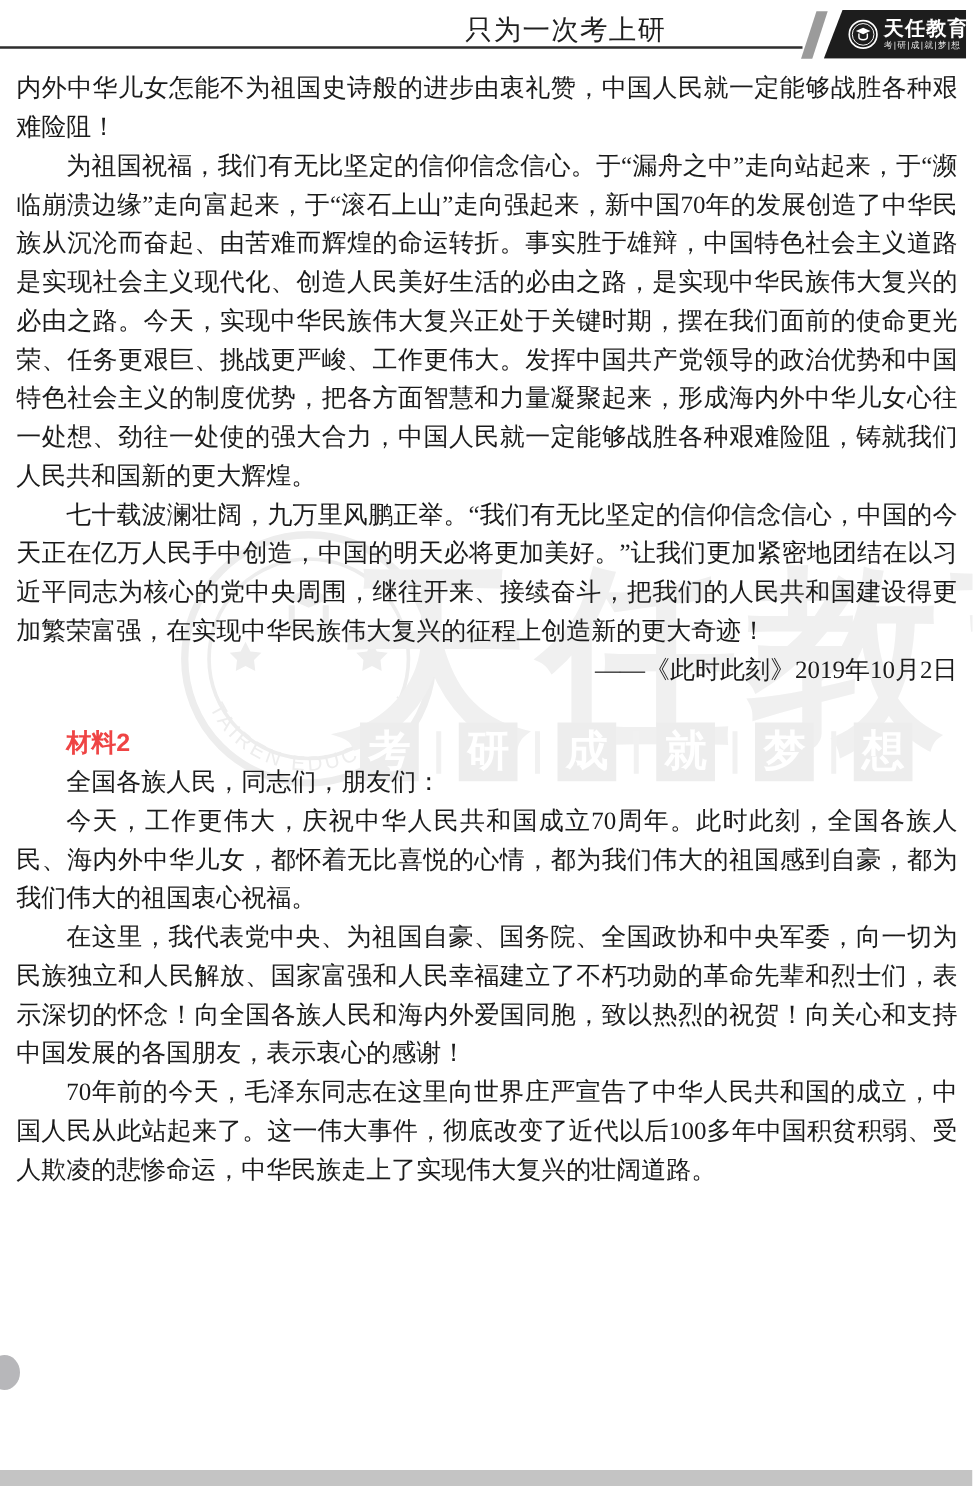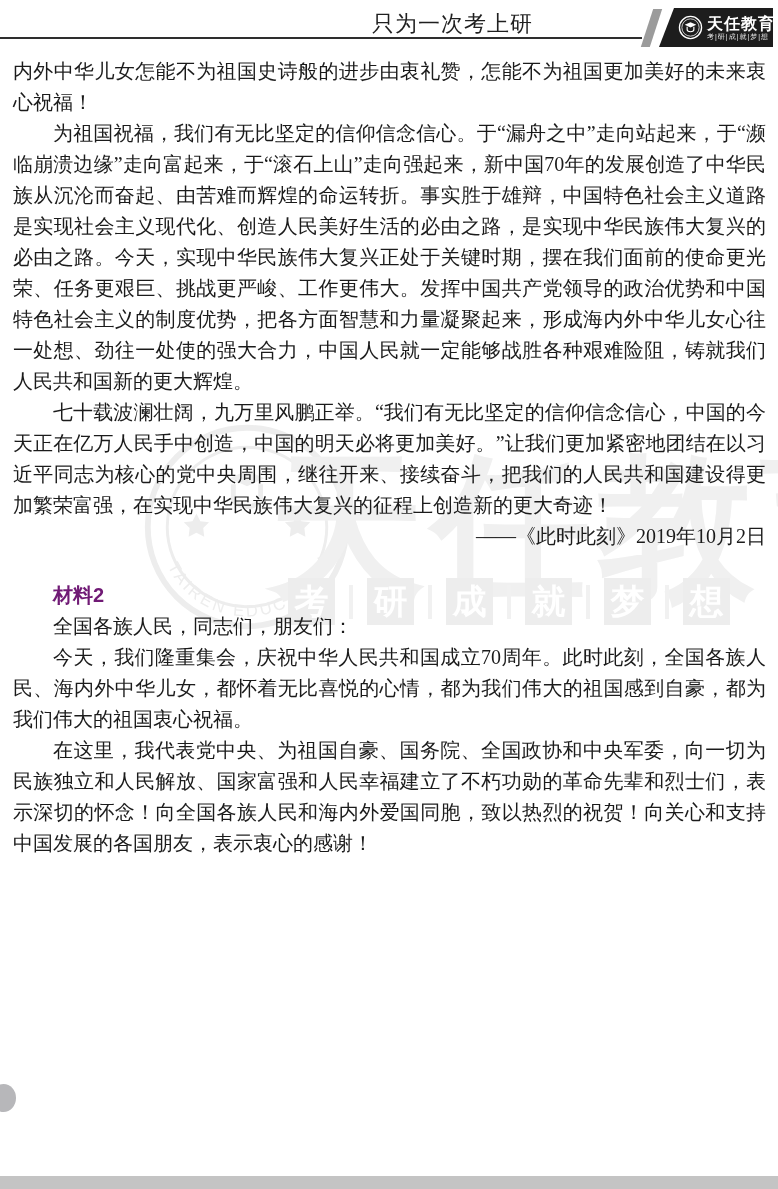--- a/index.html
+++ b/index.html
@@ -70,21 +70,21 @@
     padding: 56px 12px 0 13px;
     font-size: 20px; line-height: 31px;
     text-align: justify;
   }
   .doc p { margin: 0; text-indent: 2em; }
   .doc p.no-indent { text-indent: 0; }
   .doc p.source-line { text-align: right; text-indent: 0; }
   .doc .section-heading {
     margin: 28px 0 0 0; text-indent: 2em;
     font-family: "Liberation Sans", "DejaVu Sans", sans-serif;
-    font-weight: bold; font-size: 20px; line-height: 31px; color: #701a75;
+    font-weight: bold; font-size: 20px; line-height: 31px; color: #ef4444;
   }
 
   
   .side-tab {
     position: absolute; left: -9px; top: 1084px; width: 25px; height: 28px;
     background: #b7b7ba; border-radius: 50%;
   }
   .bottom-bar {
     position: absolute; left: 0; bottom: 0; width: 778px; height: 13px;
     background: #c4c4c4;
@@ -134,24 +134,25 @@
     <span class="wm-tag-sep"></span>
     <span class="wm-tag-box">就</span>
     <span class="wm-tag-sep"></span>
     <span class="wm-tag-box">梦</span>
     <span class="wm-tag-sep"></span>
     <span class="wm-tag-box">想</span>
   </div>
 </div>
 
 <main class="doc">
-  <p class="no-indent">内外中华儿女怎能不为祖国史诗般的进步由衷礼赞，怎能不为祖国更加美好的未来衷心祝福！</p>
+  <p class="no-indent">内外中华儿女怎能不为祖国史诗般的进步由衷礼赞，中国人民就一定能够战胜各种艰难险阻！</p>
   <p>为祖国祝福，我们有无比坚定的信仰信念信心。于“漏舟之中”走向站起来，于“濒临崩溃边缘”走向富起来，于“滚石上山”走向强起来，新中国70年的发展创造了中华民族从沉沦而奋起、由苦难而辉煌的命运转折。事实胜于雄辩，中国特色社会主义道路是实现社会主义现代化、创造人民美好生活的必由之路，是实现中华民族伟大复兴的必由之路。今天，实现中华民族伟大复兴正处于关键时期，摆在我们面前的使命更光荣、任务更艰巨、挑战更严峻、工作更伟大。发挥中国共产党领导的政治优势和中国特色社会主义的制度优势，把各方面智慧和力量凝聚起来，形成海内外中华儿女心往一处想、劲往一处使的强大合力，中国人民就一定能够战胜各种艰难险阻，铸就我们人民共和国新的更大辉煌。</p>
   <p>七十载波澜壮阔，九万里风鹏正举。“我们有无比坚定的信仰信念信心，中国的今天正在亿万人民手中创造，中国的明天必将更加美好。”让我们更加紧密地团结在以习近平同志为核心的党中央周围，继往开来、接续奋斗，把我们的人民共和国建设得更加繁荣富强，在实现中华民族伟大复兴的征程上创造新的更大奇迹！</p>
   <p class="source-line">——《此时此刻》2019年10月2日</p>
   <h3 class="section-heading">材料2</h3>
   <p>全国各族人民，同志们，朋友们：</p>
-  <p>今天，我们隆重集会，庆祝中华人民共和国成立70周年。此时此刻，全国各族人民、海内外中华儿女，都怀着无比喜悦的心情，都为我们伟大的祖国感到自豪，都为我们伟大的祖国衷心祝福。</p>
+  <p>今天，工作更伟大，庆祝中华人民共和国成立70周年。此时此刻，全国各族人民、海内外中华儿女，都怀着无比喜悦的心情，都为我们伟大的祖国感到自豪，都为我们伟大的祖国衷心祝福。</p>
   <p>在这里，我代表党中央、为祖国自豪、国务院、全国政协和中央军委，向一切为民族独立和人民解放、国家富强和人民幸福建立了不朽功勋的革命先辈和烈士们，表示深切的怀念！向全国各族人民和海内外爱国同胞，致以热烈的祝贺！向关心和支持中国发展的各国朋友，表示衷心的感谢！</p>
+  <p>70年前的今天，毛泽东同志在这里向世界庄严宣告了中华人民共和国的成立，中国人民从此站起来了。这一伟大事件，彻底改变了近代以后100多年中国积贫积弱、受人欺凌的悲惨命运，中华民族走上了实现伟大复兴的壮阔道路。</p>
 </main>
 
 <div class="side-tab"></div>
 <div class="bottom-bar"></div>
 
 </body></html>

